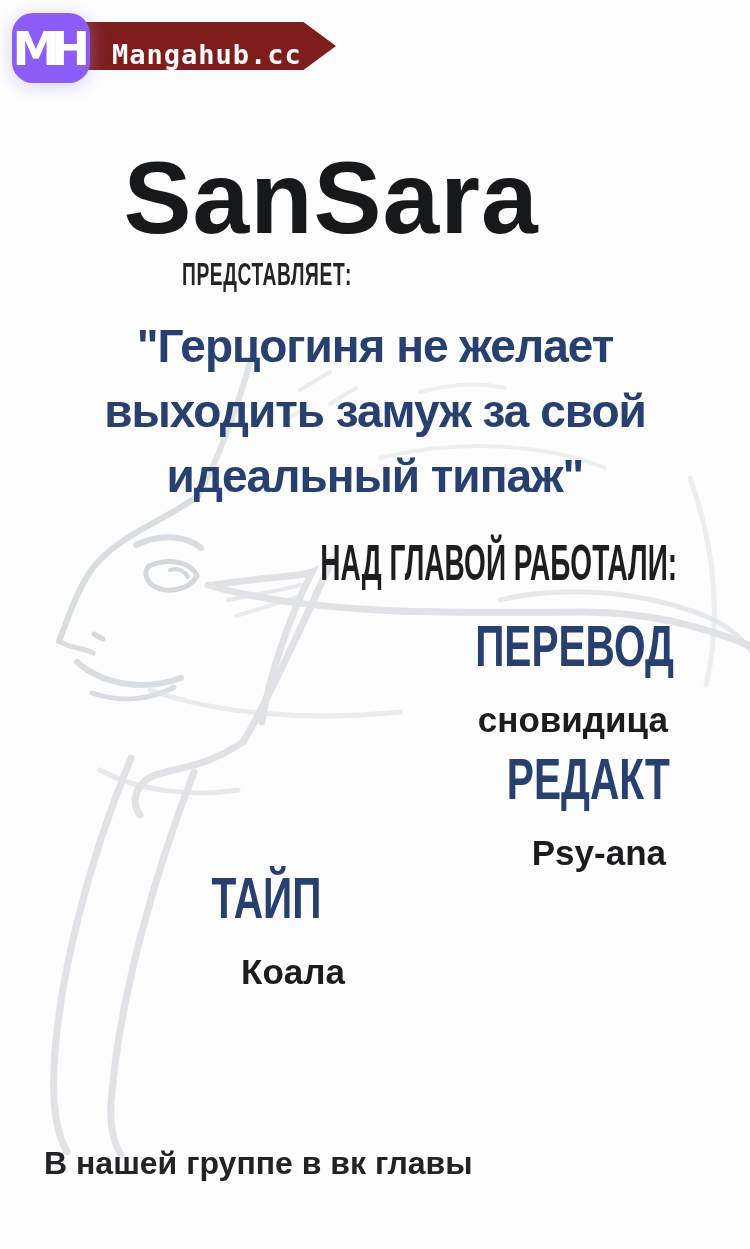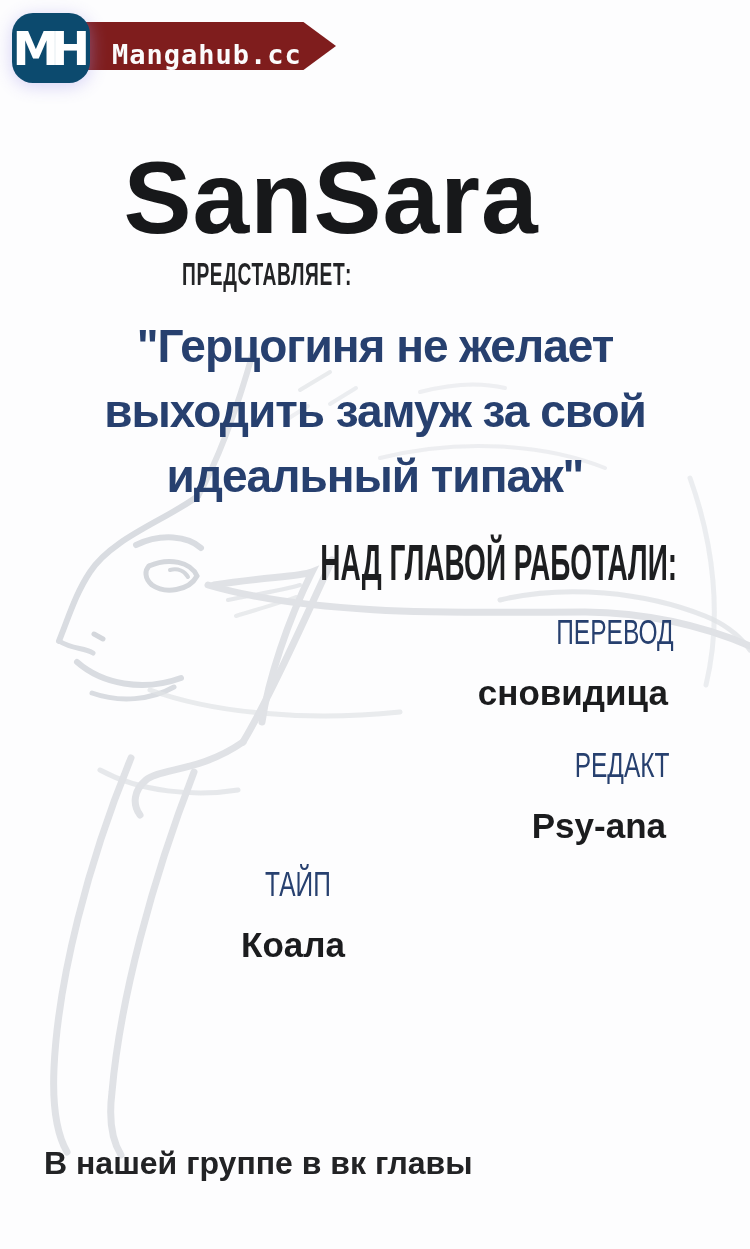--- a/index.html
+++ b/index.html
@@ -20,21 +20,21 @@
     display:flex;align-items:flex-end;
     filter:drop-shadow(0 0 7px rgba(255,178,198,0.75));
   }
   .logo-banner span{
     padding-left:72px;
     font-family:"DejaVu Sans Mono", monospace;
     font-size:27px;color:#fbfbfc;letter-spacing:1px;font-weight:bold;
   }
   .logo-badge{
     position:absolute;left:12px;top:13px;width:78px;height:70px;
-    background:#0c4a6e;border-radius:21px;
+    background:#8b5cf6;border-radius:21px;
     display:flex;align-items:center;justify-content:center;
     filter:drop-shadow(0 3px 9px rgba(165,155,235,0.45));
   }
   .logo-badge span{
     font-family:"DejaVu Sans", sans-serif;
     font-size:47px;font-weight:bold;color:#ffffff;letter-spacing:-0.18em;
     padding-right:8px;
   }
   
   .group-title{
@@ -52,21 +52,21 @@
     position:absolute;left:0;top:314px;width:750px;text-align:center;z-index:2;
     color:#27406f;font-size:46px;font-weight:bold;line-height:65px;letter-spacing:-1px;
   }
   
   .credits-heading{
     position:absolute;right:73px;top:534px;z-index:2;
     font-size:50px;font-weight:bold;color:#1d1e20;white-space:nowrap;
   }
   .credits-heading>span{display:inline-block;transform:scaleX(0.56);transform-origin:100% 50%;}
   .role-label{
-    font-size:35px;font-weight:normal;color:#27406f;white-space:nowrap;
+    font-size:58px;font-weight:bold;color:#27406f;white-space:nowrap;
   }
   .role-label>span{display:inline-block;transform:scaleX(0.70);letter-spacing:0;}
   .role-person{
     font-size:35px;font-weight:bold;color:#1b1c1e;white-space:nowrap;margin-top:21px;
   }
   .credit-right{position:absolute;text-align:right;z-index:2;}
   .credit-right .role-label>span{transform-origin:100% 50%;}
   .credit-center{position:absolute;text-align:right;z-index:2;}
   .credit-center .role-label>span{transform-origin:50% 50%;}
   #credit-translation{right:76px;top:612px;}

